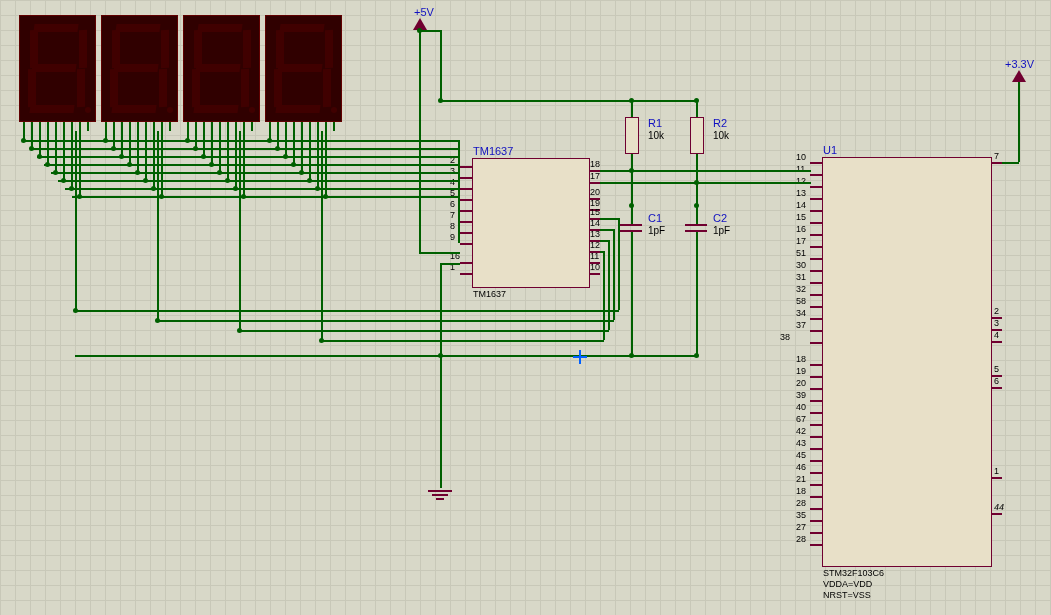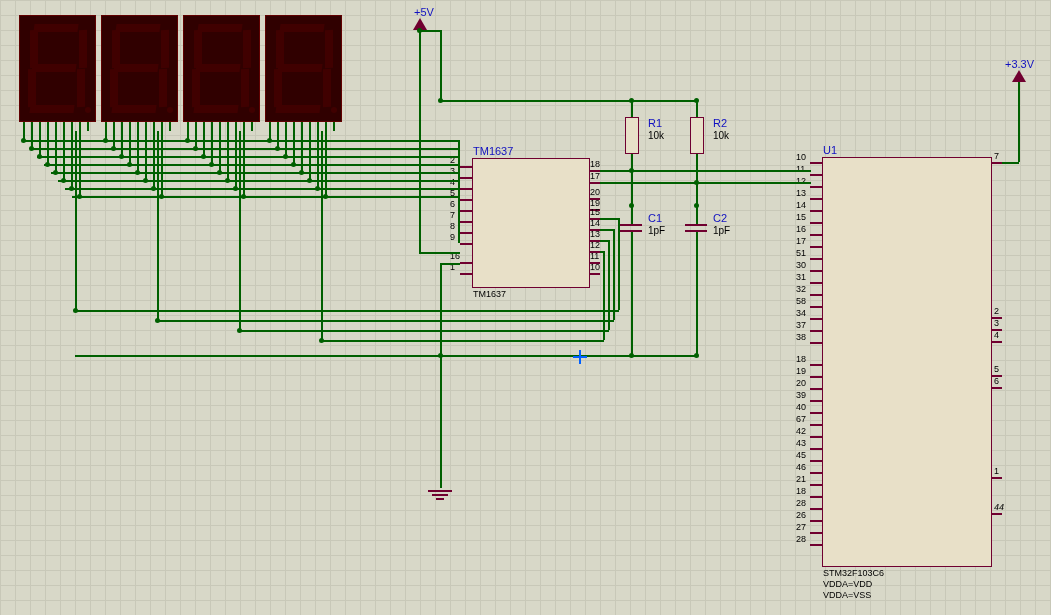--- a/index.html
+++ b/index.html
@@ -202,21 +202,21 @@
 
 <div class="chip" style="left:472px; top:158px; width:116px; height:128px;">
   <div class="chip-label" style="left:0; top:-14px;">TM1637</div>
   <div class="chip-sublabel" style="left:0; bottom:-12px;">TM1637</div>
 </div>
 
 <div class="chip" style="left:822px; top:157px; width:168px; height:408px;">
   <div class="chip-label" style="left:0; top:-14px;">U1</div>
   <div class="chip-sublabel" style="left:0; bottom:-12px;">STM32F103C6</div>
   <div class="chip-sublabel" style="left:0; bottom:-23px;">VDDA=VDD</div>
-  <div class="chip-sublabel" style="left:0; bottom:-34px;">VDDA=VSS</div>
+  <div class="chip-sublabel" style="left:0; bottom:-34px;">NRST=VSS</div>
 </div>
 
 <div class="resistor" style="left:625px; top:117px;"></div>
 <div class="comp-label" style="left:648px; top:117px;">R1</div>
 <div class="comp-val" style="left:648px; top:130px;">10k</div>
 <div class="wire v" style="left:631px; top:100px; height:17px;"></div>
 <div class="wire v" style="left:631px; top:154px; height:16px;"></div>
 
 <div class="resistor" style="left:690px; top:117px;"></div>
 <div class="comp-label" style="left:713px; top:117px;">R2</div>
@@ -514,21 +514,21 @@
 <div class="pin-stub l" style="left: 810px; top: 306px;"></div>
 <div class="pin-num" style="left: 796px; top: 296px;">58</div>
 <div class="pin-text" style="left: 826px; top: 301px;">PA12</div>
 <div class="pin-stub l" style="left: 810px; top: 318px;"></div>
 <div class="pin-num" style="left: 796px; top: 308px;">34</div>
 <div class="pin-text" style="left: 826px; top: 313px;">PA13</div>
 <div class="pin-stub l" style="left: 810px; top: 330px;"></div>
 <div class="pin-num" style="left: 796px; top: 320px;">37</div>
 <div class="pin-text" style="left: 826px; top: 325px;">PA14</div>
 <div class="pin-stub l" style="left: 810px; top: 342px;"></div>
-<div class="pin-num" style="left: 796px; top: 332px;">38</div>
+<div class="pin-num" style="left: 780px; top: 332px;">38</div>
 <div class="pin-text" style="left: 826px; top: 337px;">PA15</div>
 <div class="pin-stub l" style="left: 810px; top: 364px;"></div>
 <div class="pin-num" style="left: 796px; top: 354px;">18</div>
 <div class="pin-text" style="left: 826px; top: 359px;">PB0</div>
 <div class="pin-stub l" style="left: 810px; top: 376px;"></div>
 <div class="pin-num" style="left: 796px; top: 366px;">19</div>
 <div class="pin-text" style="left: 826px; top: 371px;">PB1</div>
 <div class="pin-stub l" style="left: 810px; top: 388px;"></div>
 <div class="pin-num" style="left: 796px; top: 378px;">20</div>
 <div class="pin-text" style="left: 826px; top: 383px;">PB2</div>
@@ -556,21 +556,21 @@
 <div class="pin-stub l" style="left: 810px; top: 484px;"></div>
 <div class="pin-num" style="left: 796px; top: 474px;">21</div>
 <div class="pin-text" style="left: 826px; top: 479px;">PB10</div>
 <div class="pin-stub l" style="left: 810px; top: 496px;"></div>
 <div class="pin-num" style="left: 796px; top: 486px;">18</div>
 <div class="pin-text" style="left: 826px; top: 491px;">PB11</div>
 <div class="pin-stub l" style="left: 810px; top: 508px;"></div>
 <div class="pin-num" style="left: 796px; top: 498px;">28</div>
 <div class="pin-text" style="left: 826px; top: 503px;">PB12</div>
 <div class="pin-stub l" style="left: 810px; top: 520px;"></div>
-<div class="pin-num" style="left: 796px; top: 510px;">26</div>
+<div class="pin-num" style="left: 796px; top: 510px;">35</div>
 <div class="pin-text" style="left: 826px; top: 515px;">PB13</div>
 <div class="pin-stub l" style="left: 810px; top: 532px;"></div>
 <div class="pin-num" style="left: 796px; top: 522px;">27</div>
 <div class="pin-text" style="left: 826px; top: 527px;">PB14</div>
 <div class="pin-stub l" style="left: 810px; top: 544px;"></div>
 <div class="pin-num" style="left: 796px; top: 534px;">28</div>
 <div class="pin-text" style="left: 826px; top: 539px;">PB15</div>
 <div class="pin-stub r" style="left: 990px; top: 162px;"></div>
 <div class="pin-num" style="left: 994px; top: 151px;">7</div>
 <div class="pin-text" style="right: 65px; top: 157px;">NRST</div>

